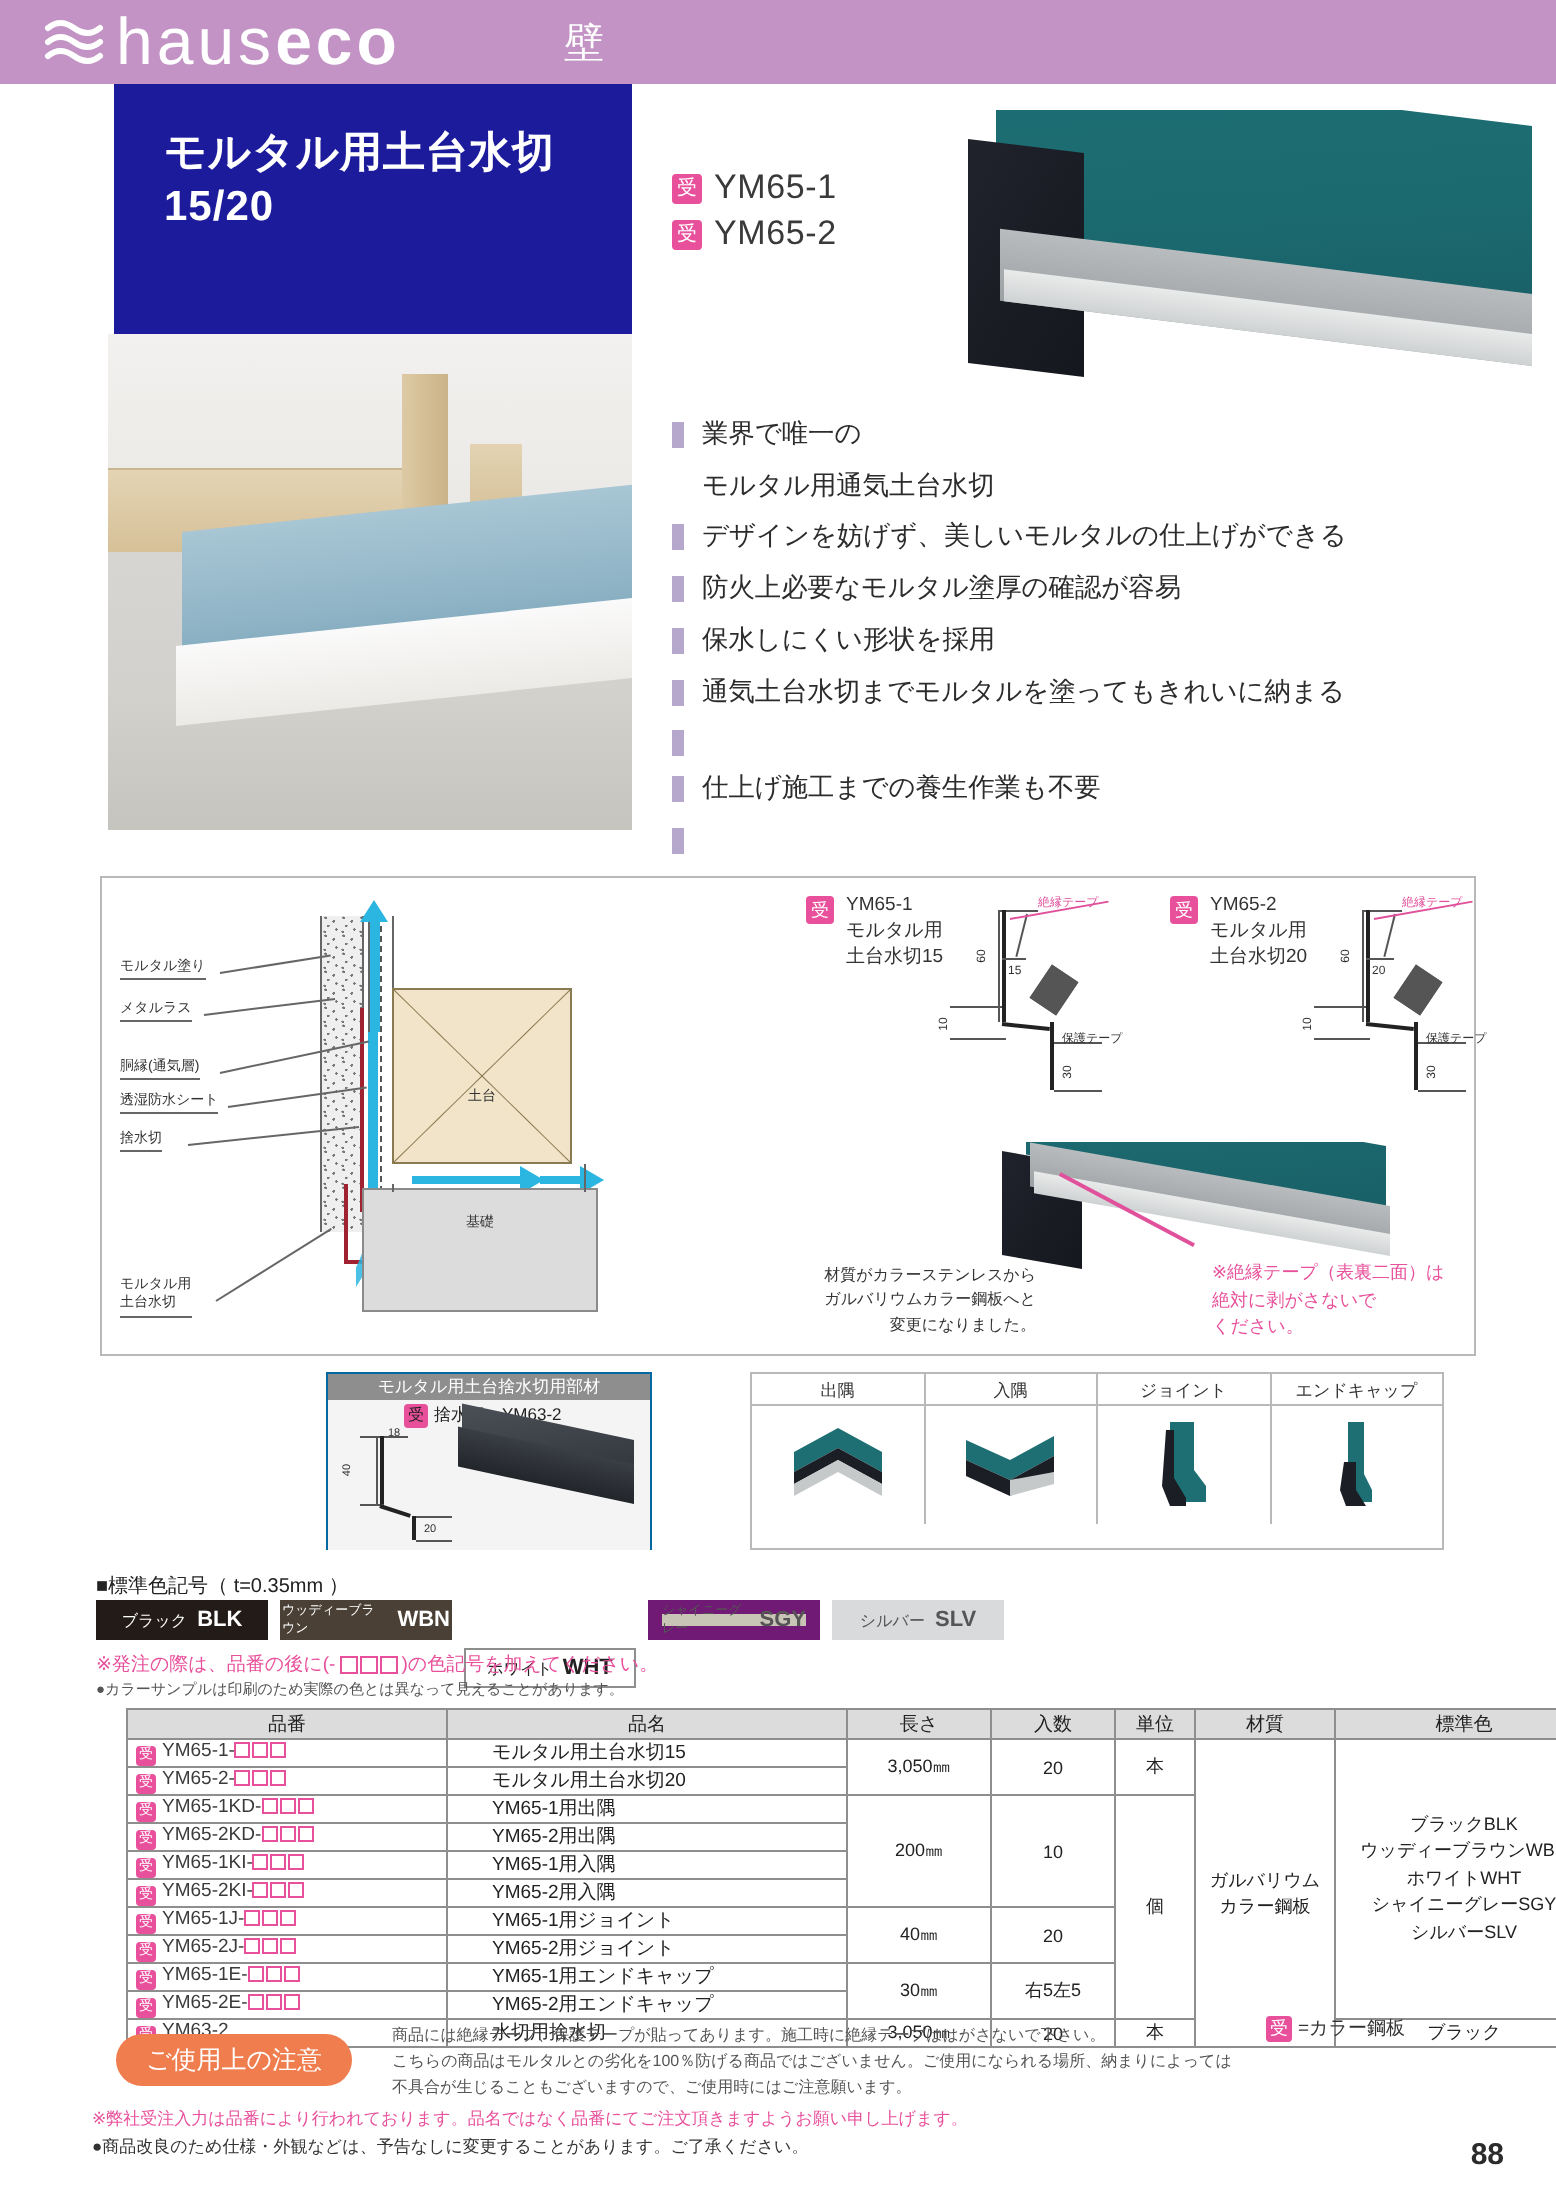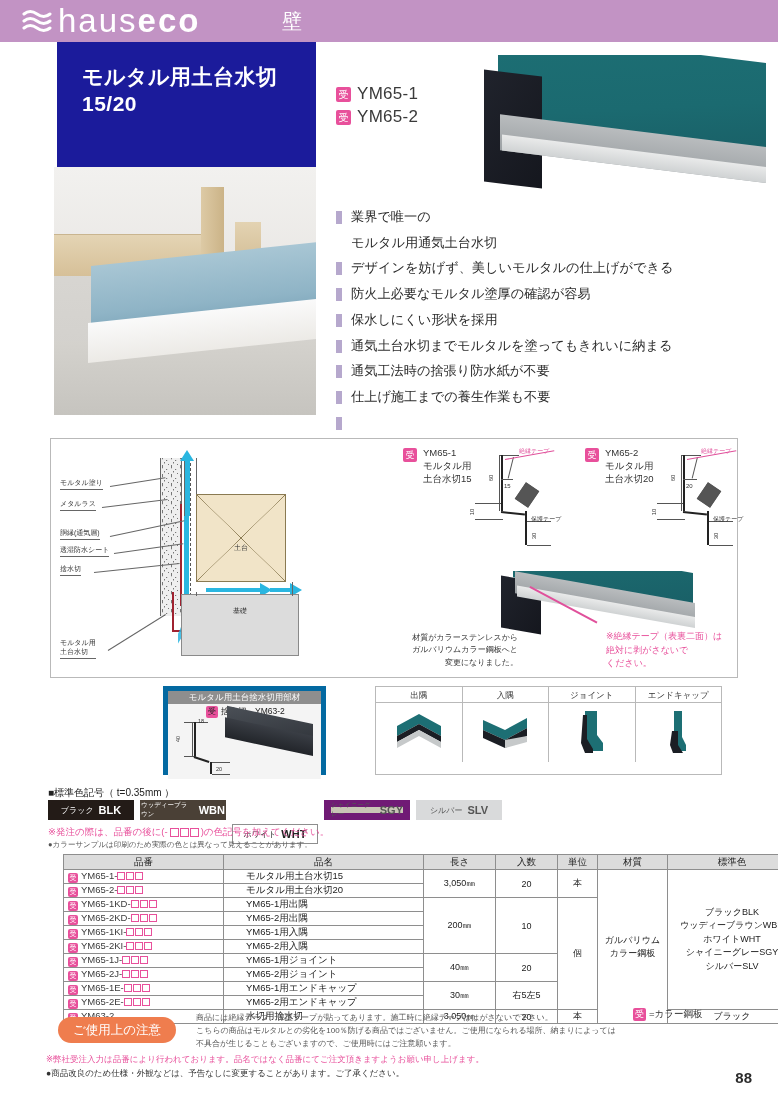--- a/index.html
+++ b/index.html
@@ -184,21 +184,21 @@
   .note-right {
     position:absolute; left:606px; top:630px; width:128px;
     font-size:9px; color:#e8509b; line-height:1.5;
   }
   .pink-ptr { position:absolute; left:530px; top:586px; width:76px; height:1.6px;
     background:#e0509b; transform:rotate(28deg); transform-origin:left center;}
 
   
   .sub-left {
     position:absolute; left:163px; top:686px; width:163px; height:89px;
-    border:5px solid #0369a1; background:#701a75;
+    border:1px solid #0369a1; background:#701a75;
   }
   .sub-left .hd {
     background:#8e8e8e; color:#fff; font-size:8.5px; text-align:center;
     line-height:13px; height:13px;
   }
   .sub-left .bd { position:relative; height:75px; background:#f4f4f4; }
   .sub-left .cap { position:absolute; left:38px; top:2px; display:flex; align-items:center; }
   .sub-left .cap .badge-ju { width:12px;height:12px;line-height:12px;font-size:8px;margin-right:3px;}
   .sub-left .cap span { font-size:8.5px; color:#222; }
   .sl-dwg { position:absolute; left:8px; top:16px; width:80px; height:56px; }
@@ -354,21 +354,20 @@
   <div class="feat">
     <span class="feat-mark"></span>
     <span class="feat-txt">保水しにくい形状を採用</span>
   </div>
   <div class="feat">
     <span class="feat-mark"></span>
     <span class="feat-txt">通気土台水切までモルタルを塗ってもきれいに納まる</span>
   </div>
   <div class="feat">
     <span class="feat-mark"></span>
-    <span class="feat-txt">通気工法時の捨張り防水紙が不要</span>
   </div>
   <div class="feat">
     <span class="feat-mark"></span>
     <span class="feat-txt">仕上げ施工までの養生作業も不要</span>
   </div>
   <div class="feat">
     <span class="feat-mark"></span>
   </div>
 </div>
 

